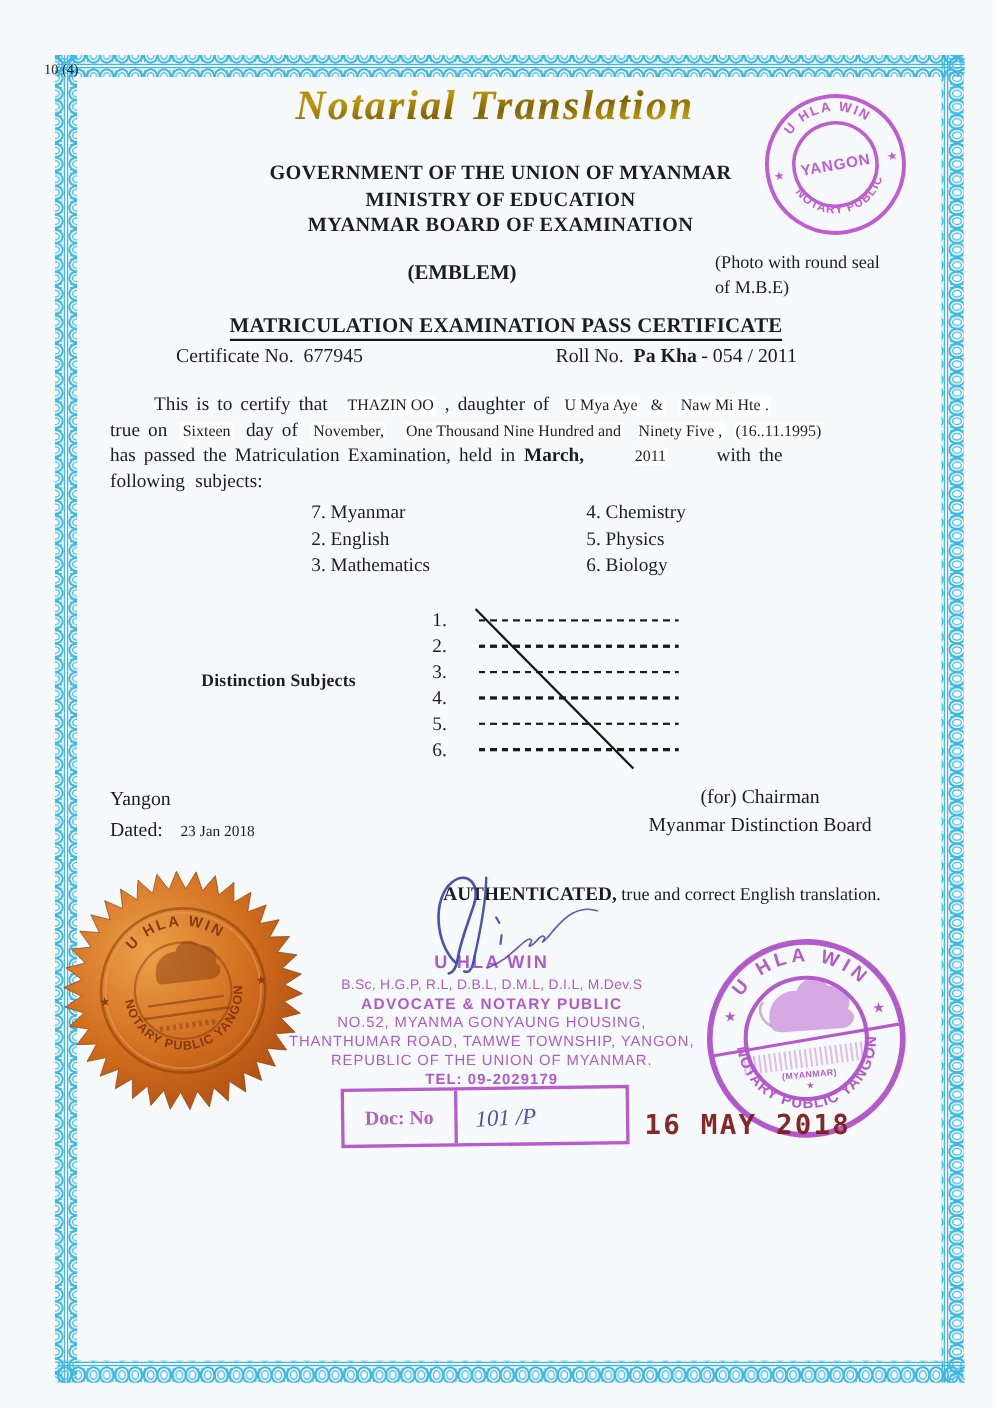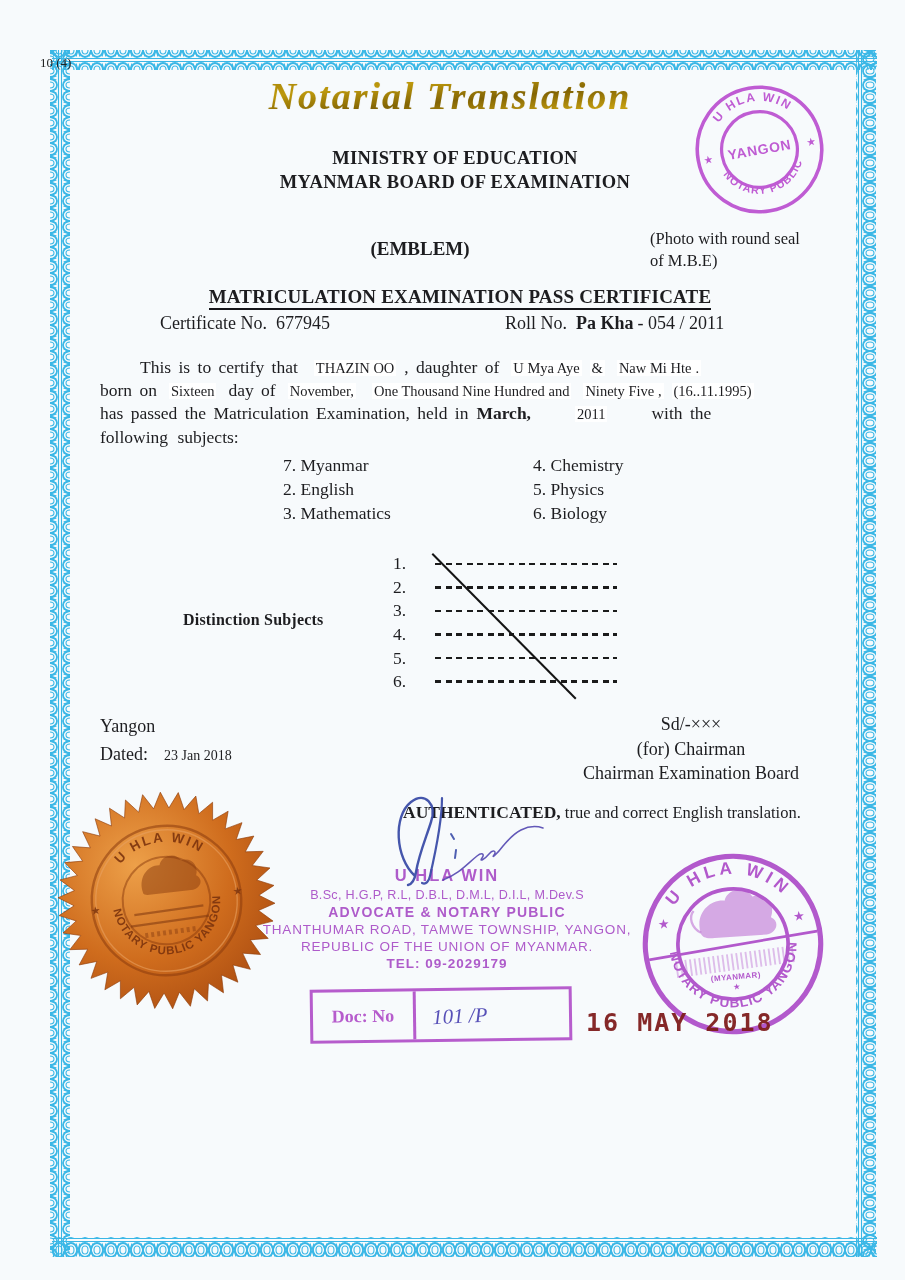--- a/index.html
+++ b/index.html
@@ -103,20 +103,21 @@
     </defs>
     <rect x="52" y="50" width="825" height="20" fill="url(#chH)"></rect>
     <rect x="52" y="1237" width="825" height="20" fill="url(#chH)"></rect>
     <rect x="50" y="50" width="20" height="1207" fill="url(#chV)"></rect>
     <rect x="856" y="50" width="20" height="1207" fill="url(#chV)"></rect>
   </svg>
 
   <div class="abs corner-note">10 (4)</div>
   <div class="abs gold-title">Notarial Translation</div>
   <div class="abs gov-block">
+    <div>GOVERNMENT OF THE UNION OF MYANMAR</div>
     <div>MINISTRY OF EDUCATION</div>
     <div>MYANMAR BOARD OF EXAMINATION</div>
   </div>
   <div class="abs emblem">(EMBLEM)</div>
   <div class="abs photo-note">
     <div>(Photo with round seal</div>
     <div>of M.B.E)</div>
   </div>
 
   <div class="abs cert-title">
@@ -126,21 +127,21 @@
     <span>Certificate No.</span><span class="sp">677945</span>
   </div>
   <div class="abs roll-no">
     <span>Roll No.</span><b class="sp">Pa Kha</b><span style="margin-left:4px">- 054 / 2011</span>
   </div>
 
   <div class="abs para l1">
     <span>This is to certify that</span><span class="ins m16">THAZIN OO</span><span class="m8">, daughter of</span><span class="ins m12">U Mya Aye</span><span class="ins m8">&amp;</span><span class="ins m12">Naw Mi Hte</span><span class="ins">.</span>
   </div>
   <div class="abs para l2">
-    <span>born on</span><span class="ins m12">Sixteen</span><span class="m12">day of</span><span class="ins m12">November,</span><span class="ins m16">One Thousand Nine Hundred and</span><span class="ins m12">Ninety Five ,</span><span class="ins m8">(16..11.1995)</span>
+    <span>true on</span><span class="ins m12">Sixteen</span><span class="m12">day of</span><span class="ins m12">November,</span><span class="ins m16">One Thousand Nine Hundred and</span><span class="ins m12">Ninety Five ,</span><span class="ins m8">(16..11.1995)</span>
   </div>
   <div class="abs para l3">
     <span>has passed the Matriculation Examination, held in</span><b class="m8">March,</b><span class="ins m44">2011</span><span class="m44">with the</span>
   </div>
   <div class="abs para l4">following subjects:</div>
 
   <div class="abs subj subj-left">
     <div>7. Myanmar</div>
     <div>2. English</div>
     <div>3. Mathematics</div>
@@ -178,23 +179,22 @@
         <span class="dashline"></span>
       </div>
   </div>
   <div class="abs dist-strike"></div>
 
   <div class="abs issue-left">
     <div>Yangon</div>
     <div class="row2"><span>Dated:</span><span class="issue-date">23 Jan 2018</span></div>
   </div>
   <div class="abs issue-right">
-    <div>Sd/-×××</div>
     <div>(for) Chairman</div>
-    <div>Chairman Examination Board</div>
+    <div>Myanmar Distinction Board</div>
   </div>
 
   <div class="abs auth-line">
     <b>AUTHENTICATED,</b><span> true and correct English translation.</span>
   </div>
 
   <svg class="abs signature-svg" width="170" height="100" viewBox="0 0 170 100">
     <path d="M 30 88 C 10 70 8 28 26 14 C 40 3 52 16 46 34 C 41 50 34 66 31 84 C 30 90 28 96 23 97" fill="none" stroke="#3b4da8" stroke-width="2.4" stroke-linecap="round" opacity=".95"></path>
     <path d="M 57 10 C 57 34 51 62 45 88 C 44 93 41 97 37 95" fill="none" stroke="#3b4da8" stroke-width="2.2" stroke-linecap="round" opacity=".95"></path>
     <path d="M 66 46 l 3 5 M 71 62 l -1 8" fill="none" stroke="#3b4da8" stroke-width="2" stroke-linecap="round" opacity=".9"></path>
@@ -223,20 +223,21 @@
       <path d="M 88 100 C 84 84 96 72 108 74 C 111 64 126 63 130 72 C 141 70 147 80 143 89 C 150 94 146 102 138 103 L 96 102 C 90 102 89 101 88 100 Z" fill="#8a3c0e" opacity=".5"></path>
       <path d="M 76 120 H 146 M 71 131 H 150" stroke="#7c340e" stroke-width="2.2" opacity=".55" fill="none"></path>
       <line x1="84" y1="142" x2="138" y2="142" stroke="#7c340e" stroke-width="5" stroke-dasharray="3 3" opacity=".4"></line>
     </svg>
   </div>
 
   <div class="abs notary-block">
     <div class="n-name">U HLA WIN</div>
     <div class="n-deg">B.Sc, H.G.P, R.L, D.B.L, D.M.L, D.I.L, M.Dev.S</div>
     <div class="n-role">ADVOCATE &amp; NOTARY PUBLIC</div>
+    <div class="n-a1">NO.52, MYANMA GONYAUNG HOUSING,</div>
     <div class="n-a2">THANTHUMAR ROAD, TAMWE TOWNSHIP, YANGON,</div>
     <div class="n-a3">REPUBLIC OF THE UNION OF MYANMAR.</div>
     <div class="n-tel">TEL: 09-2029179</div>
   </div>
 
   <div class="abs doc-box">
     <div class="doc-label">Doc: No</div>
     <div class="doc-value">101 /P</div>
   </div>
 

